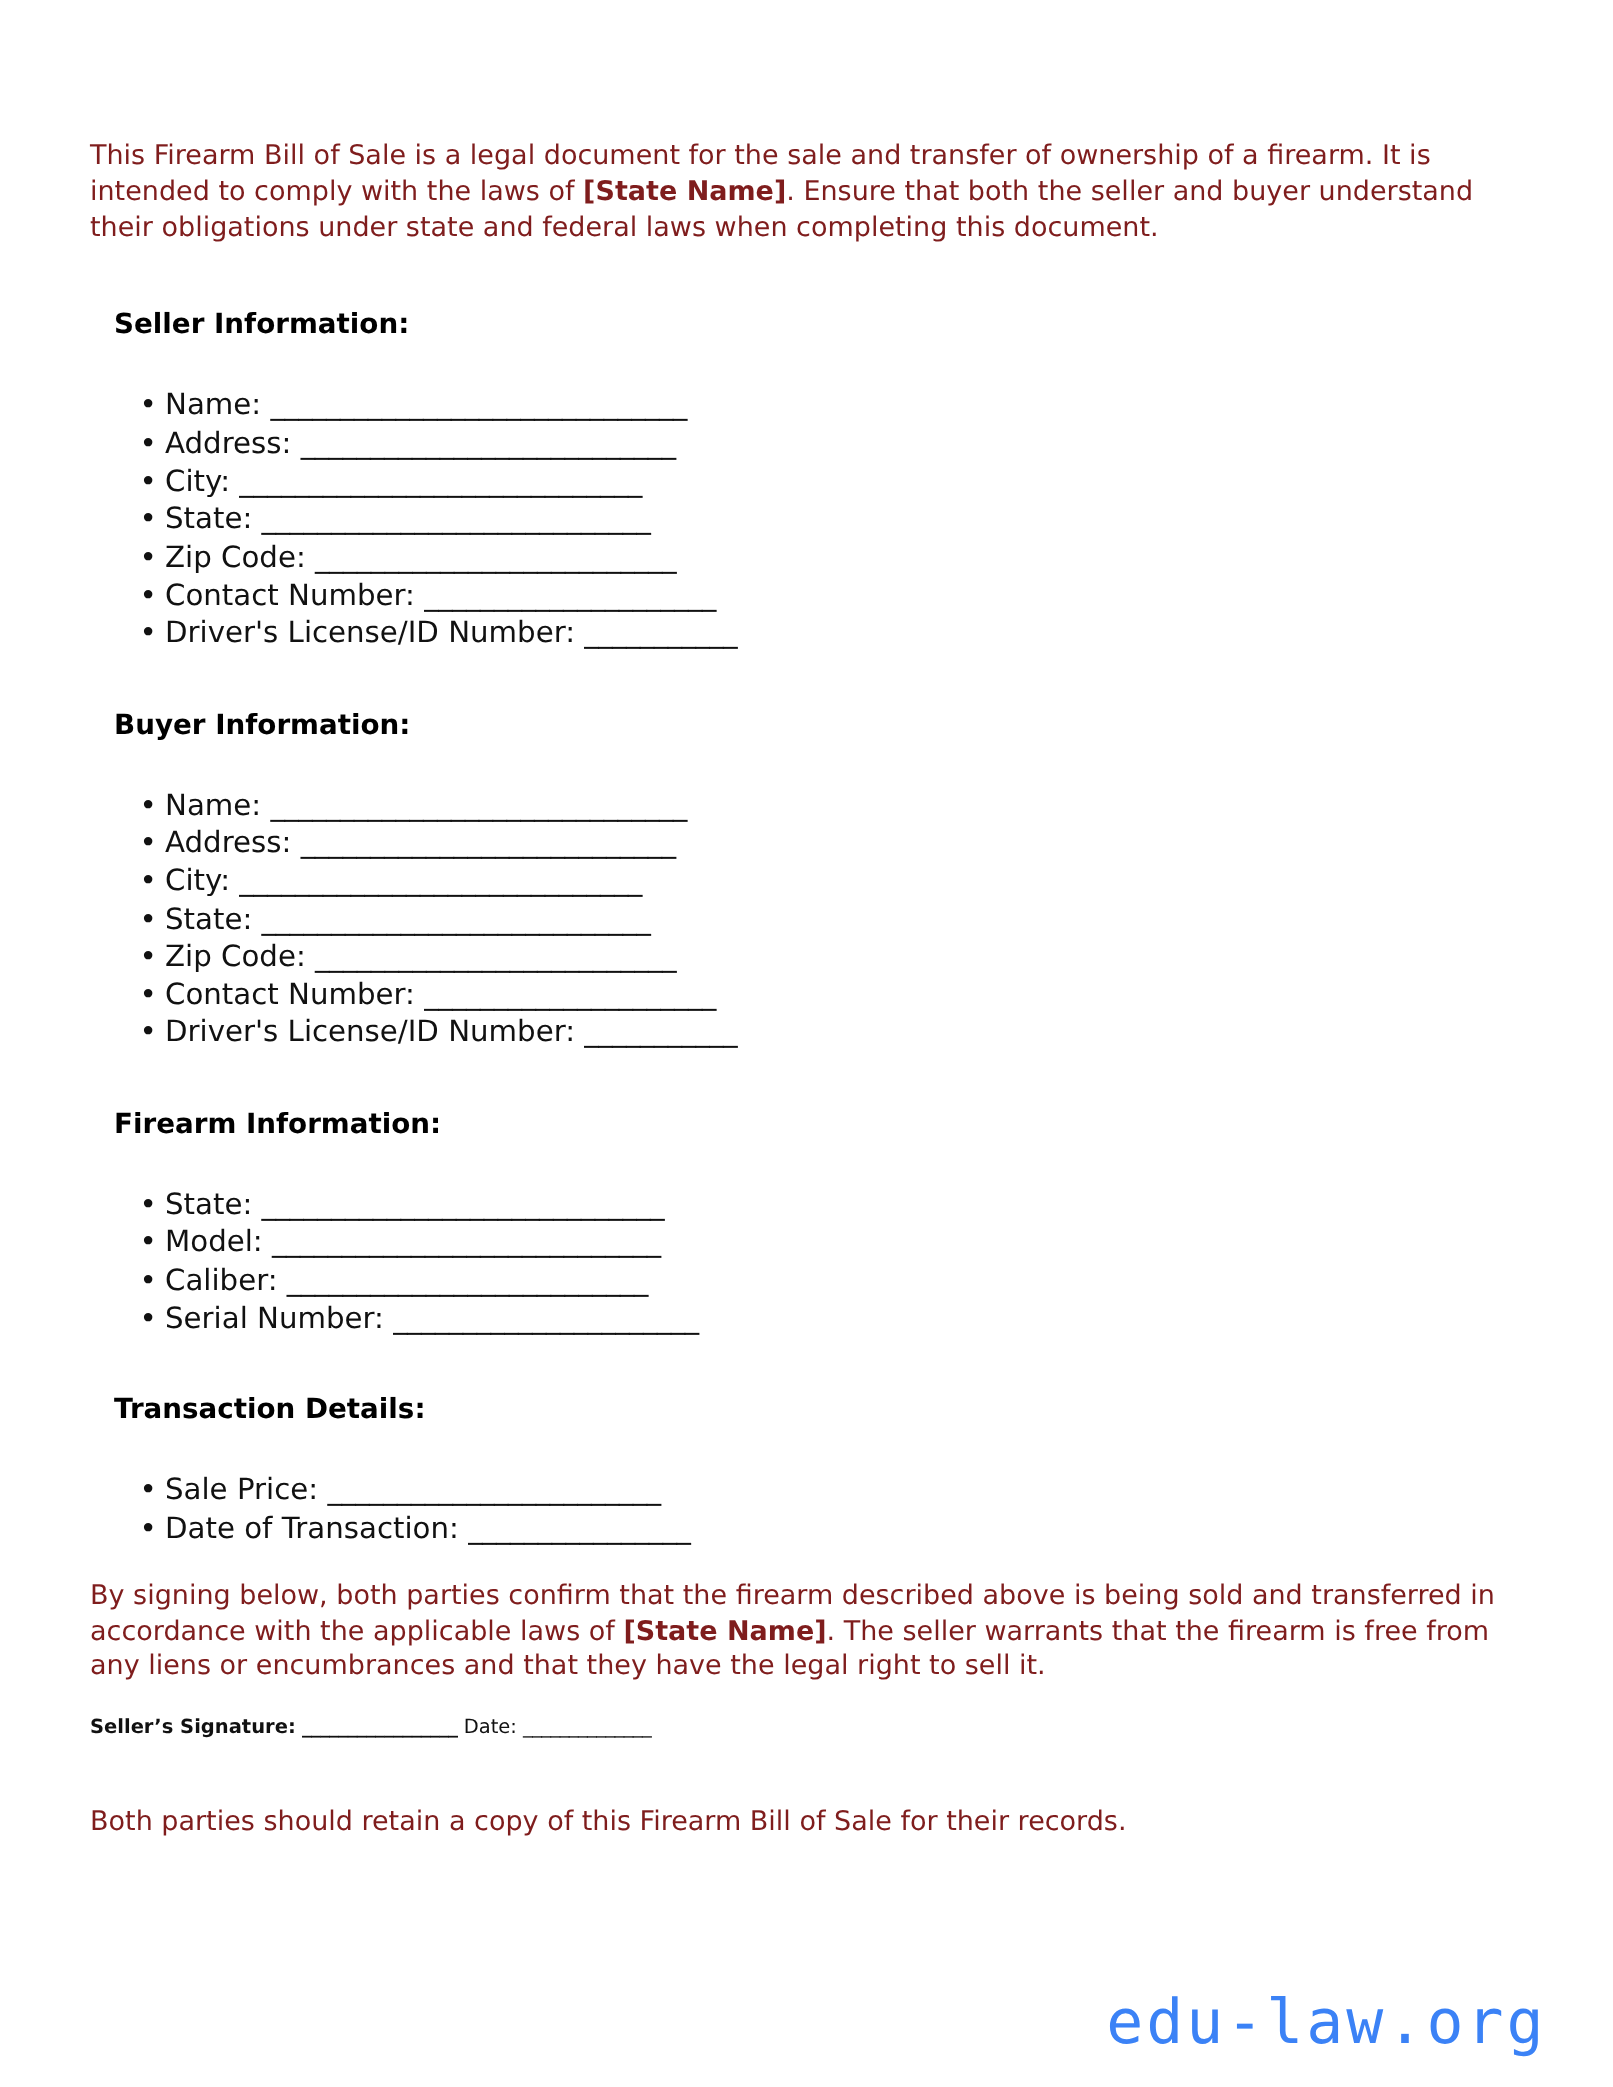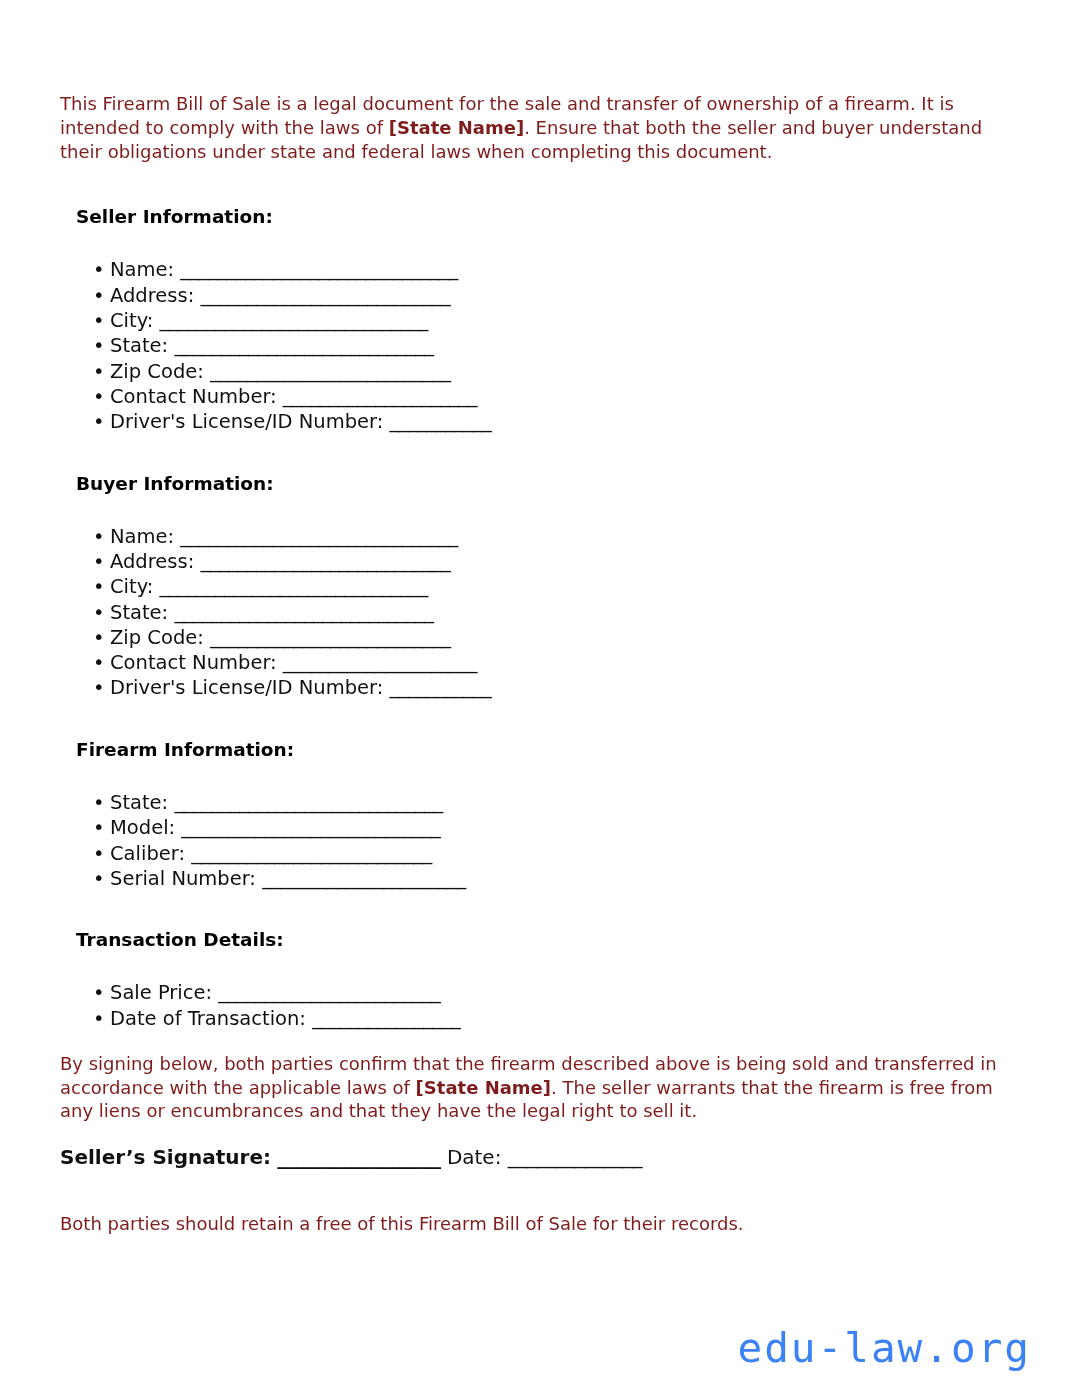--- a/index.html
+++ b/index.html
@@ -88,21 +88,21 @@
     color: #111;
   }
   .field-label { }
   .blank {
     letter-spacing: -0.5px;
     font-style: italic;
   }
 
   
   .sig-row {
-    font-size: 20px;
+    font-size: 13px;
     line-height: 1.3;
     white-space: nowrap;
     color: #111;
   }
   .sig-row .sig-label {
     font-weight: bold;
   }
   .sig-row .date-label {
     font-weight: normal;
   }
@@ -187,18 +187,18 @@
 
     <div class="gap-para"></div>
     <p class="para"><span>By signing below, both parties confirm that the firearm described above is being sold and transferred in accordance with the applicable laws of </span><b>[State Name]</b><span>. The seller warrants that the firearm is free from any liens or encumbrances and that they have the legal right to sell it.</span></p>
 
     <div class="gap-sig"></div>
     <div class="sig-row"><span class="sig-label">Seller’s Signature:</span> <span class="sig-blank">_________________</span> <span class="date-label">Date:</span> <span class="date-blank">______________</span></div>
 
     <div class="gap-sig"></div>
 
     <div class="gap-sig"></div>
-    <p class="para">Both parties should retain a free of this Firearm Bill of Sale for their records.</p>
+    <p class="para">Both parties should retain a copy of this Firearm Bill of Sale for their records.</p>
 
   </div>
 
   <div class="watermark">edu-law.org</div>
 </div>
 
 </body></html>

